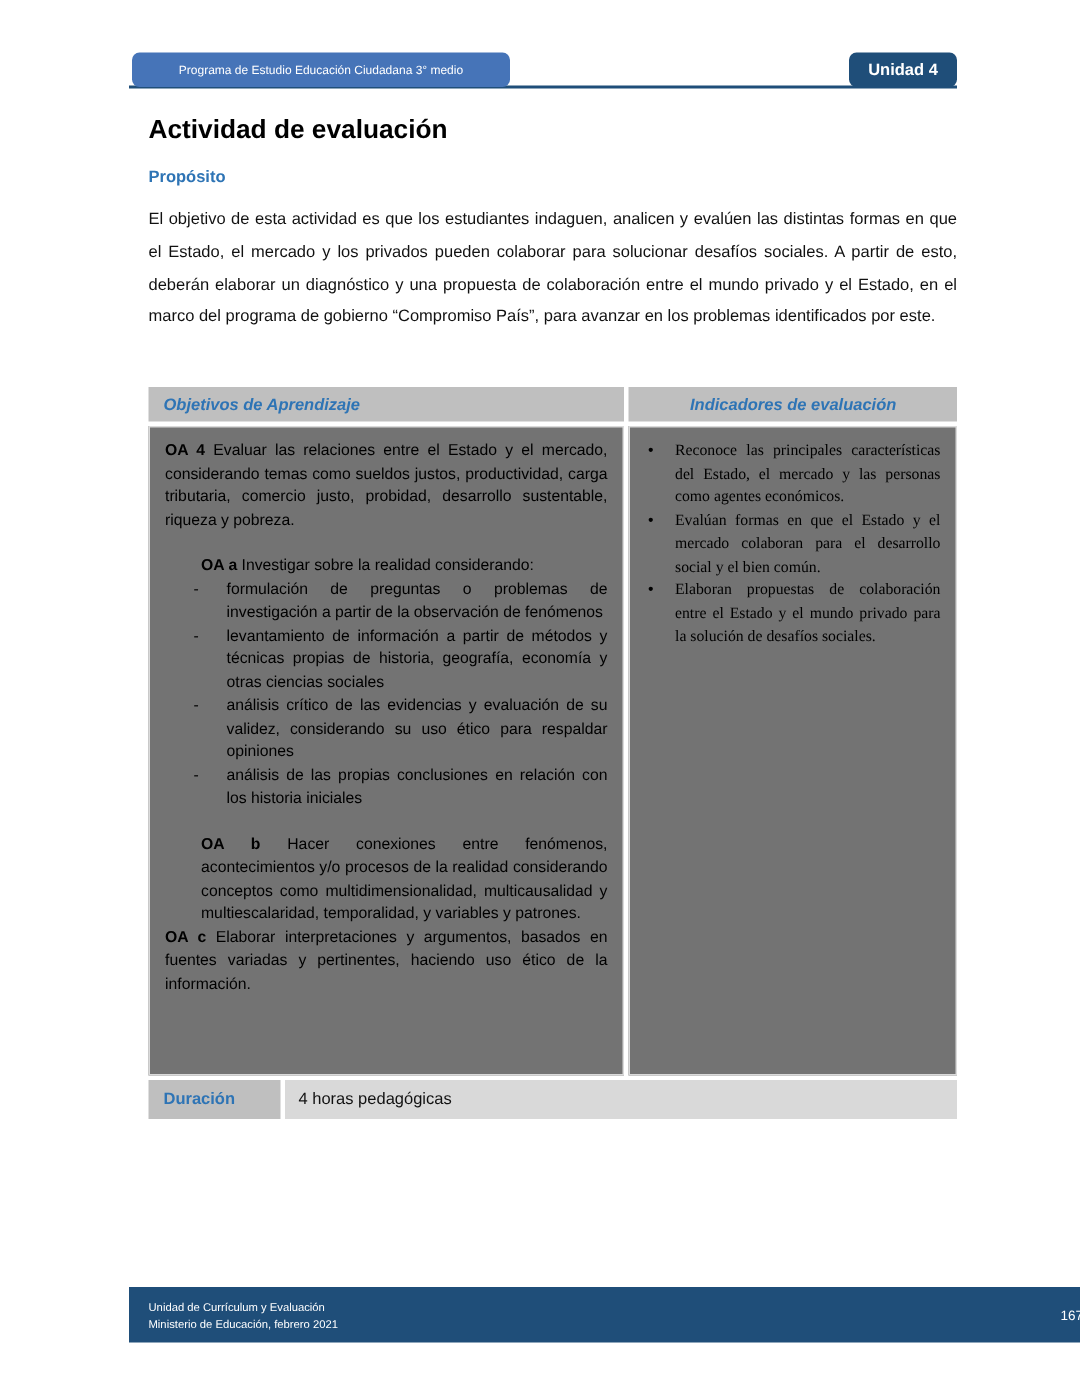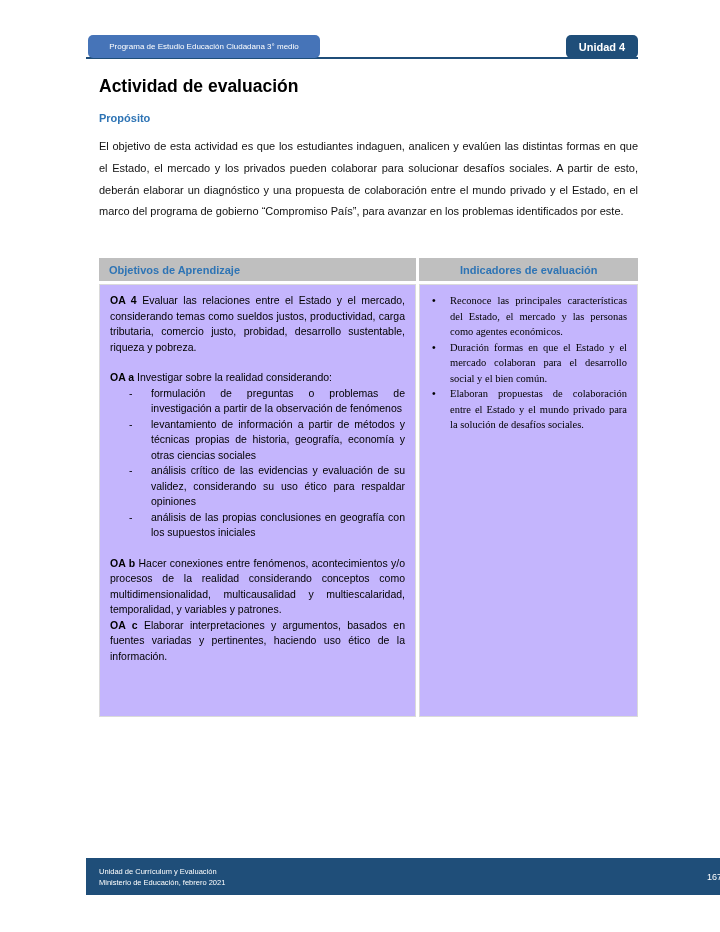--- a/index.html
+++ b/index.html
@@ -11,21 +11,21 @@
   }
   .page { position:relative; width:720px; height:932px; background:#ffffff; overflow:hidden; }
 
   
   .top-rule { position:absolute; left:86px; top:57px; width:552px; height:2px; background:#1F4E79; }
   .pill {
     position:absolute; top:35px; height:23px;
     display:flex; align-items:center; justify-content:center;
     color:#ffffff; border-radius:5px; z-index:2; text-align:center;
   }
-  .pill.program { left:88px; width:232px; background:#4674B8; font-size:8px; padding:0 8px; }
+  .pill.program { left:88px; width:252px; background:#4674B8; font-size:8px; padding:0 8px; }
   .pill.unit { left:566px; width:72px; background:#1F4E79; font-size:11px; font-weight:bold; }
 
   
   .page-title {
     position:absolute; left:99px; top:76px;
     font-size:17.5px; font-weight:bold; color:#000000;
   }
   .purpose-heading {
     position:absolute; left:99px; top:112px;
     font-size:11px; font-weight:bold; color:#2E74B5;
@@ -33,33 +33,33 @@
   .intro {
     position:absolute; left:99px; top:136px; width:539px;
     font-size:11px; line-height:21.8px; text-align:justify; color:#111111;
   }
 
   
   .oa-table { position:absolute; left:99px; top:258px; width:539px; }
   .thead { display:flex; gap:3px; }
   .th {
     background:#BFBFBF; color:#2E74B5; font-weight:bold;
-    font-size:11px; padding:6px 10px 5px 10px;
+    font-size:11px; padding:6px 10px 5px 10px;font-style:italic;
   }
   .th.col1 { width:317px; }
   .th.col2 { flex:1;padding-left:41px; }
 
   .tbody { display:flex; gap:3px; margin-top:3px; min-height:433px; align-items:stretch; }
-  .td { background:#c4b5fd; border:1px solid #DADADA; }
+  .td { background:#737373; border:1px solid #DADADA; }
   .td.col1 { width:317px; padding:8px 10px; }
   .td.col2 { flex:1; padding:8px 10px; }
 
   .oa { font-size:10.5px; line-height:15.5px; text-align:justify; }
   .oa strong { font-weight:bold; }
-  .sp { margin-top:15px; }
+  .sp { margin-top:15px;margin-left:24px; }
 
   .dash-item { display:flex; font-size:10.5px; line-height:15.5px; }
   .dash-item .dash { flex:none; width:22px; margin-left:19px; }
   .dash-item .dash-text { flex:1; text-align:justify; }
 
   .bullet-item { display:flex; font-size:10.5px; line-height:15.5px; }
   .bullet-item .bullet { flex:none; width:20px; padding-left:2px; }
   .bullet-item .bullet-text { flex:1; text-align:justify;font-family:Liberation Serif, serif; }
 
   .duration-row { display:flex; gap:3px; margin-top:3px; height:26px; }
@@ -126,21 +126,21 @@
           <div class="dash-item">
             <span class="dash">-</span>
             <span class="dash-text">levantamiento de información a partir de métodos y técnicas propias de historia, geografía, economía y otras ciencias sociales</span>
           </div>
           <div class="dash-item">
             <span class="dash">-</span>
             <span class="dash-text">análisis crítico de las evidencias y evaluación de su validez, considerando su uso ético para respaldar opiniones</span>
           </div>
           <div class="dash-item">
             <span class="dash">-</span>
-            <span class="dash-text">análisis de las propias conclusiones en geografía con los supuestos iniciales</span>
+            <span class="dash-text">análisis de las propias conclusiones en relación con los historia iniciales</span>
           </div>
         </div>
 
         <p class="oa sp">
           <strong>OA b</strong>
           <span>Hacer conexiones entre fenómenos, acontecimientos y/o procesos de la realidad considerando conceptos como multidimensionalidad, multicausalidad y multiescalaridad, temporalidad, y variables y patrones.</span>
         </p>
 
         <p class="oa">
           <strong>OA c</strong>
@@ -148,30 +148,34 @@
         </p>
       </div>
 
       <div class="td col2">
         <div class="bullet-item">
           <span class="bullet">•</span>
           <span class="bullet-text">Reconoce las principales características del Estado, el mercado y las personas como agentes económicos.</span>
         </div>
         <div class="bullet-item">
           <span class="bullet">•</span>
-          <span class="bullet-text">Duración formas en que el Estado y el mercado colaboran para el desarrollo social y el bien común.</span>
+          <span class="bullet-text">Evalúan formas en que el Estado y el mercado colaboran para el desarrollo social y el bien común.</span>
         </div>
         <div class="bullet-item">
           <span class="bullet">•</span>
           <span class="bullet-text">Elaboran propuestas de colaboración entre el Estado y el mundo privado para la solución de desafíos sociales.</span>
         </div>
       </div>
 
     </div>
 
+    <div class="duration-row">
+      <div class="duration-label">Duración</div>
+      <div class="duration-value">4 horas pedagógicas</div>
+    </div>
 
   </div>
 
   <div class="footer">
     <div class="footer-left">
       <div>Unidad de Currículum y Evaluación</div>
       <div>Ministerio de Educación, febrero 2021</div>
     </div>
     <div class="footer-page">167</div>
   </div>

